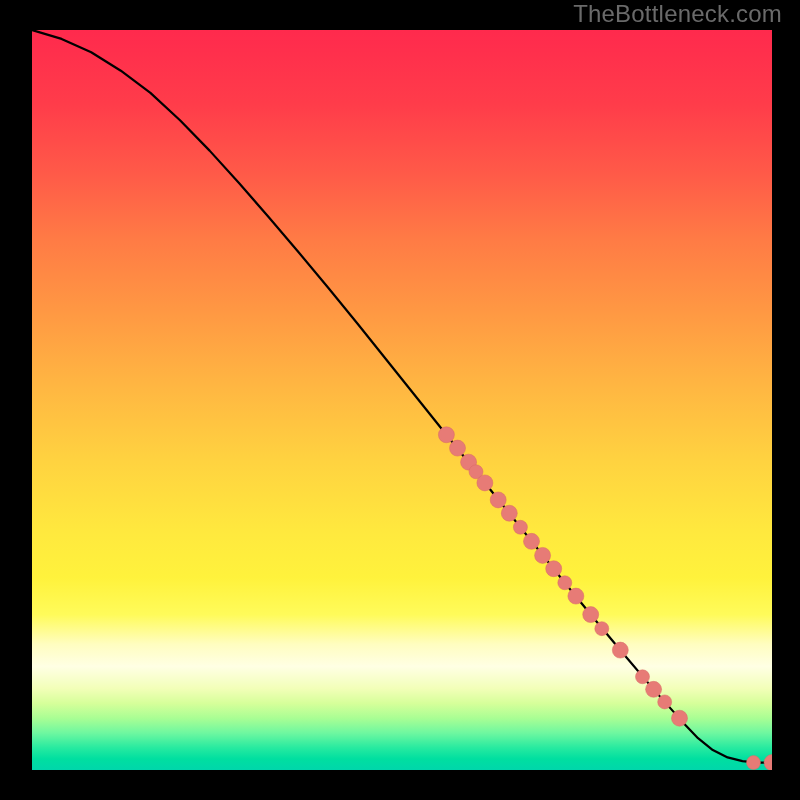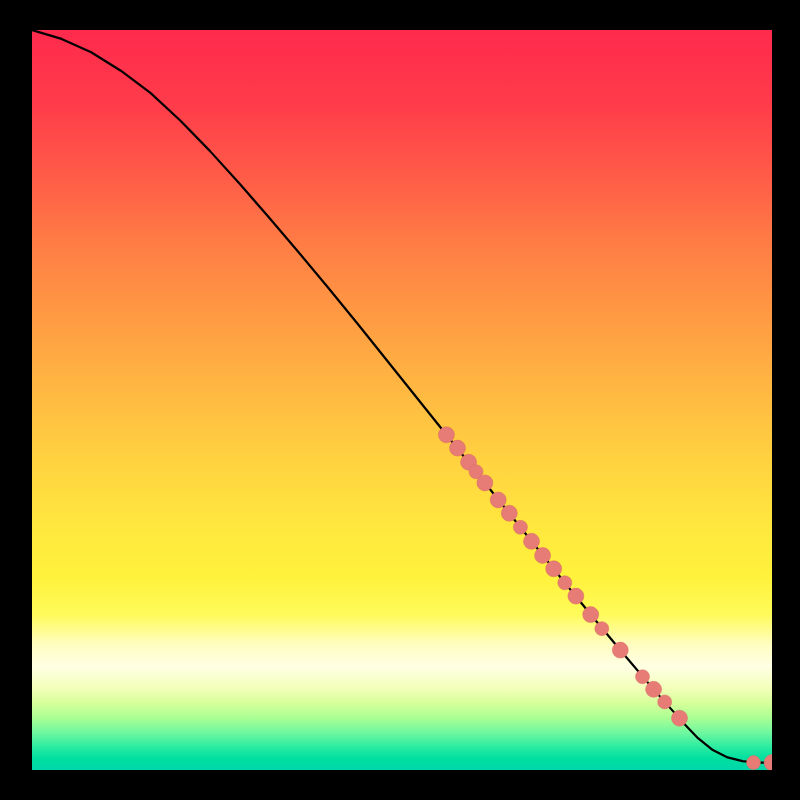--- a/index.html
+++ b/index.html
@@ -64,20 +64,21 @@
     position: absolute;
     inset: 0;
     width: 100%;
     height: 100%;
   }
 </style>
 </head>
 <body>
 
 <div class="frame">
+  <div class="watermark">TheBottleneck.com</div>
 
   <div class="plot-area">
     <div class="gradient-bg"></div>
     <svg class="overlay" viewBox="0 0 740 740" preserveAspectRatio="none">
       <path id="curve-path" fill="none" stroke-width="2.2" stroke-linecap="round" stroke-linejoin="round" d="M0.00 0.00 L29.60 8.88 L59.20 22.20 L88.80 40.70 L118.40 62.90 L148.00 90.28 L177.60 120.62 L207.20 153.18 L236.80 187.22 L266.40 222.00 L296.00 257.52 L325.60 293.78 L355.20 330.78 L384.80 367.78 L414.40 404.78 L444.00 441.78 L473.60 478.78 L503.20 515.78 L532.80 552.78 L562.40 589.04 L592.00 624.56 L621.60 659.34 L651.20 692.64 L666.00 708.18 L680.80 720.02 L695.60 727.42 L710.40 731.12 L725.20 732.60 L740.00 732.60" stroke="#000000"></path>
       <g id="markers-group">
           <circle cx="414.40" cy="404.78" r="8" fill="#e77b76" stroke="#d86a65" stroke-width="0.5"></circle>
           <circle cx="425.50" cy="418.10" r="8" fill="#e77b76" stroke="#d86a65" stroke-width="0.5"></circle>
           <circle cx="436.60" cy="432.16" r="8" fill="#e77b76" stroke="#d86a65" stroke-width="0.5"></circle>
           <circle cx="444.00" cy="441.78" r="7" fill="#e77b76" stroke="#d86a65" stroke-width="0.5"></circle>

